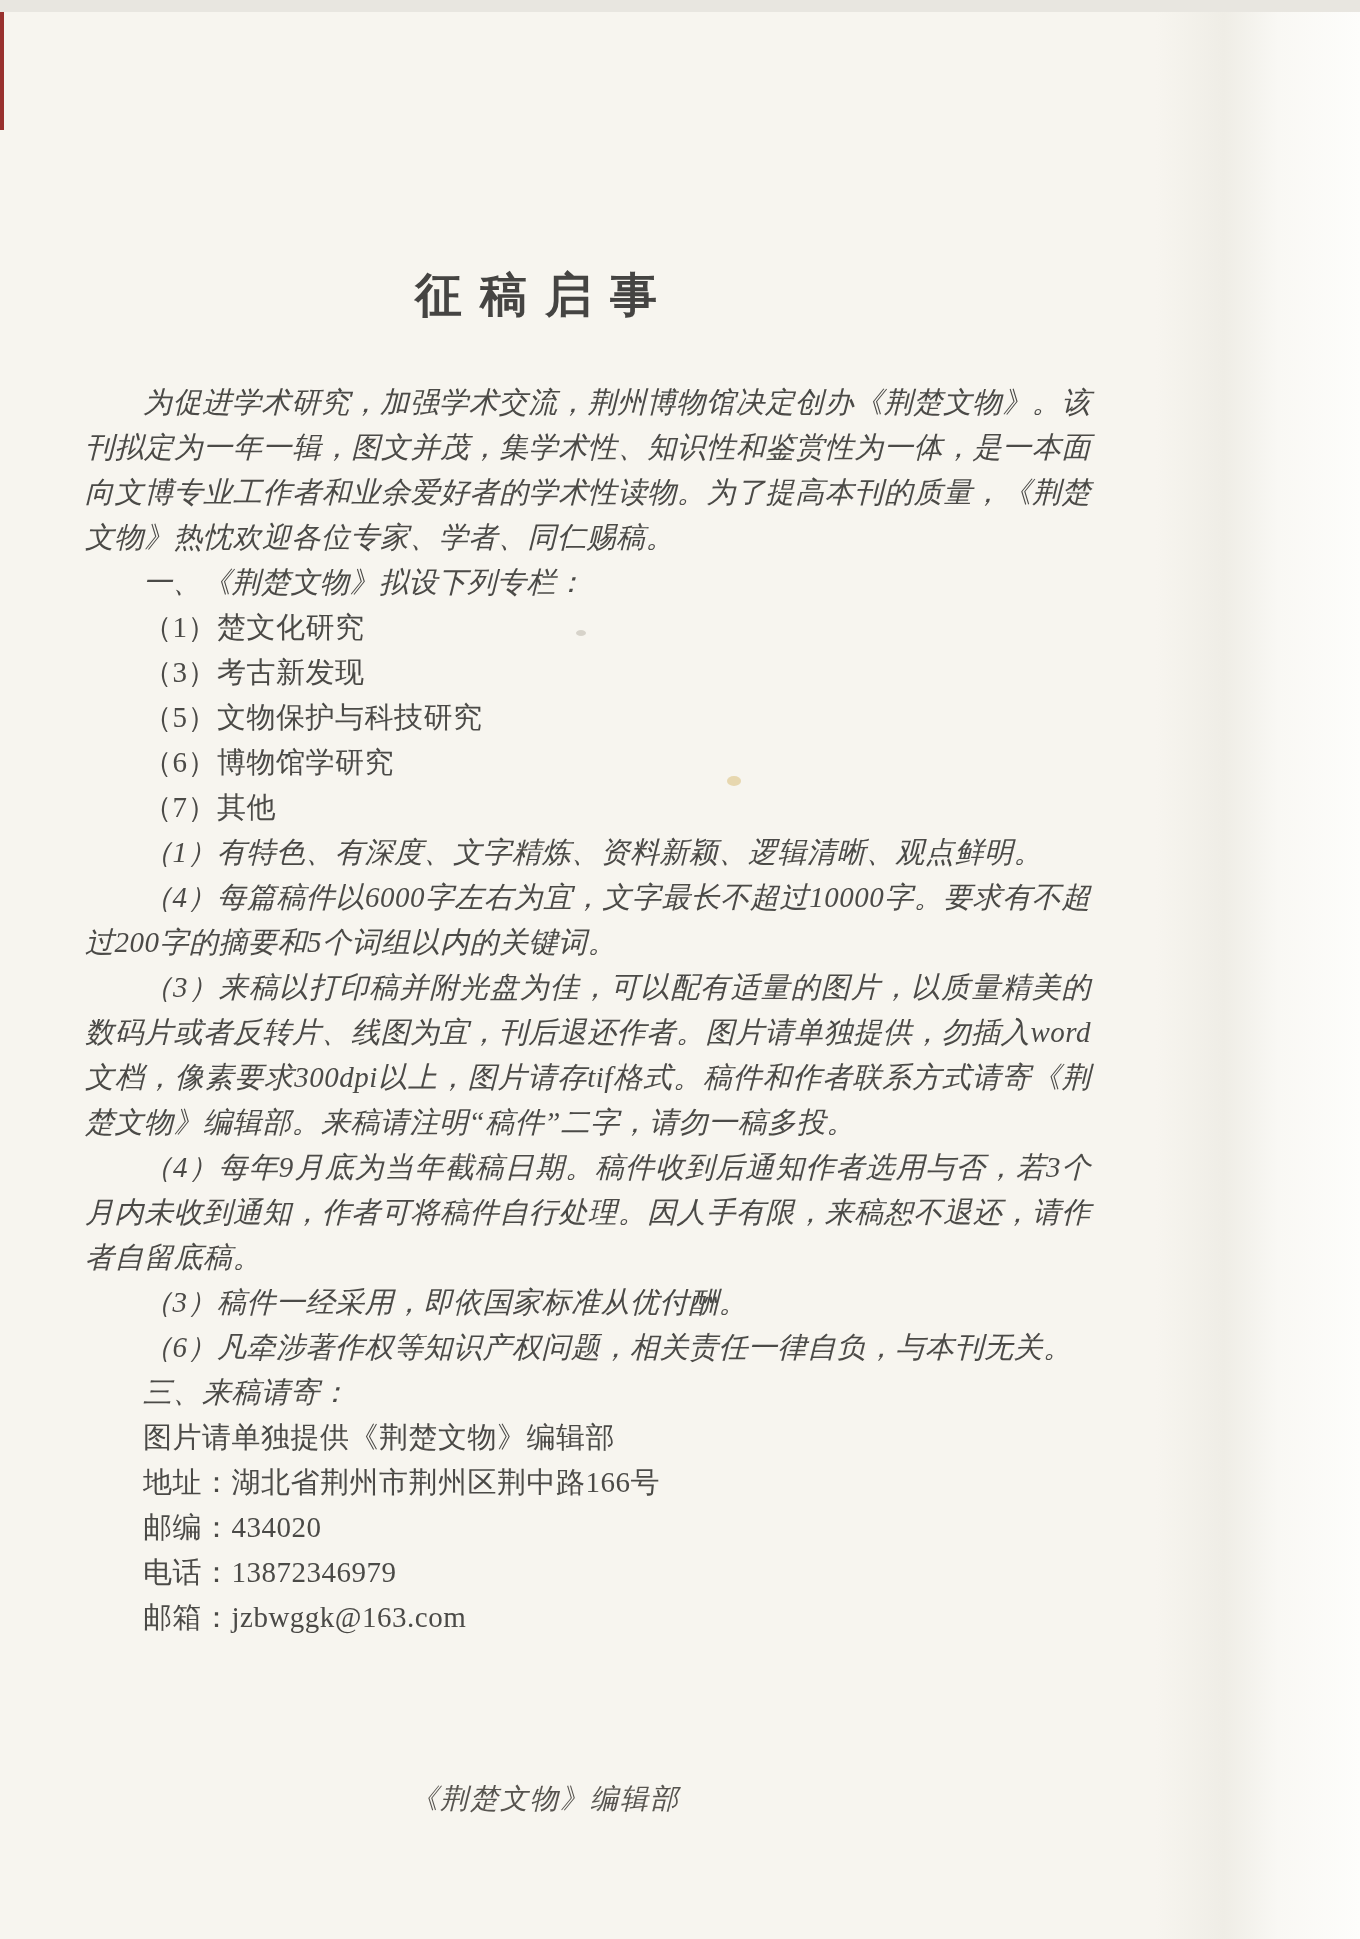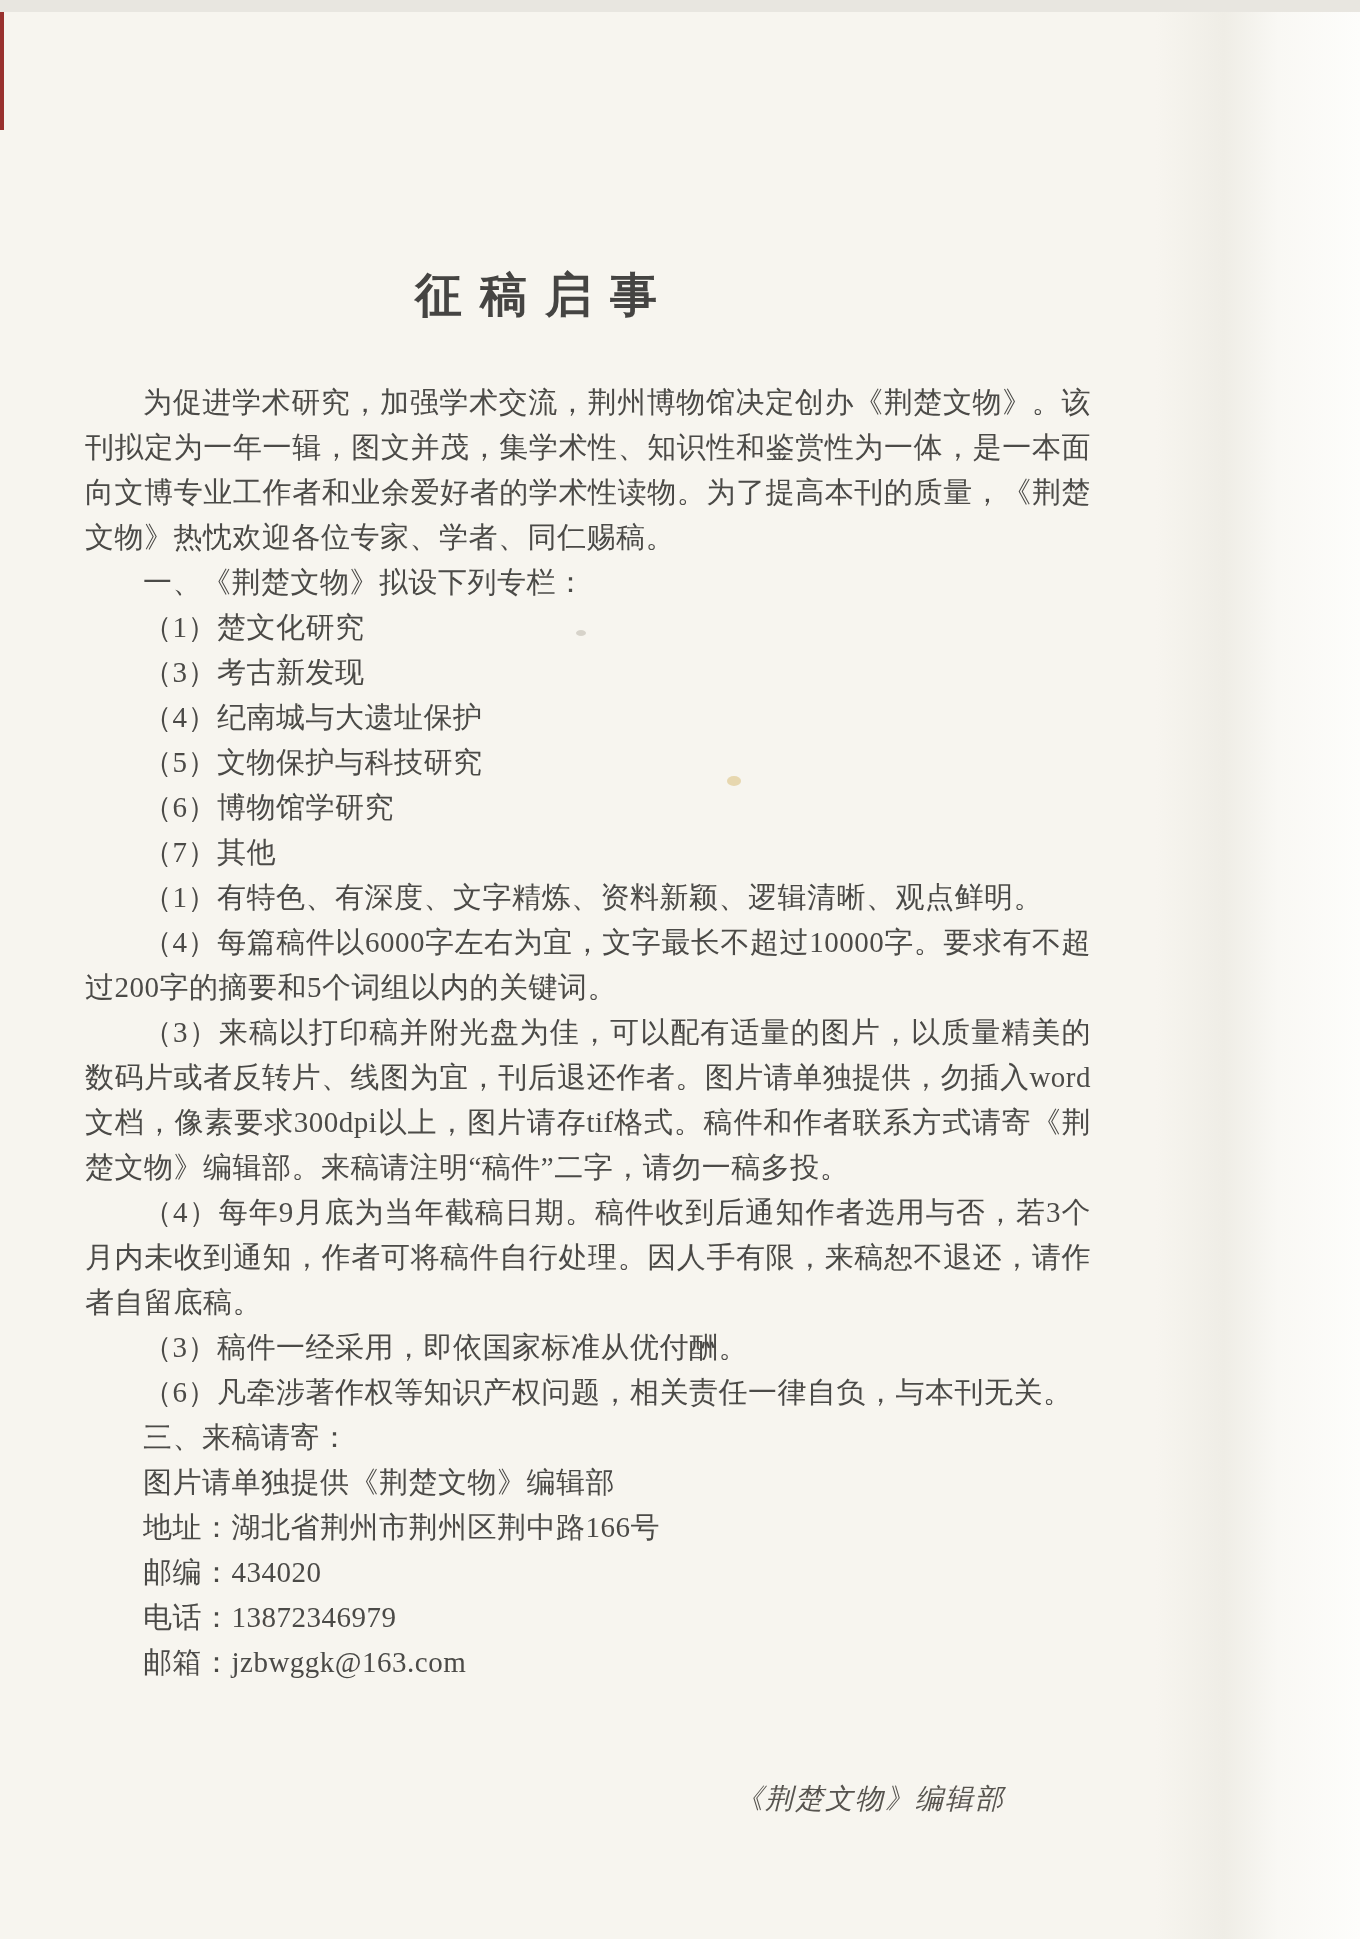--- a/index.html
+++ b/index.html
@@ -56,27 +56,27 @@
   .article {
     position: absolute;
     left: 85px; top: 368px;
     width: 1006px;
     font-size: 29px;
     line-height: 45px;
     text-align: justify;
     letter-spacing: 0.5px;
   }
   .article p { margin: 0; }
-  .indent { text-indent: 2em; }
+  .indent { text-indent: 2em; font-style: italic; }
   .inset   { padding-left: 2em; }
   .footer-credit {
     position: absolute;
     left: 85px; top: 1768px;
     width: 920px;
-    text-align: right;
+    text-align: center;
     font-size: 28px;
     font-style: italic;
     letter-spacing: 2px;
     color: #57544f;
   }
 </style>
 </head>
 <body>
 
 <div class="page">
@@ -87,21 +87,20 @@
 
   <h1 class="doc-title">征稿启事</h1>
 
   <div class="article">
 
     <p class="indent">为促进学术研究，加强学术交流，荆州博物馆决定创办《荆楚文物》。该刊拟定为一年一辑，图文并茂，集学术性、知识性和鉴赏性为一体，是一本面向文博专业工作者和业余爱好者的学术性读物。为了提高本刊的质量，《荆楚文物》热忱欢迎各位专家、学者、同仁赐稿。</p>
 
     <p class="indent">一、《荆楚文物》拟设下列专栏：</p>
     <p class="inset">（1）楚文化研究</p>
     <p class="inset">（3）考古新发现</p>
-    <p class="inset">（4）纪南城与大遗址保护</p>
     <p class="inset">（5）文物保护与科技研究</p>
     <p class="inset">（6）博物馆学研究</p>
     <p class="inset">（7）其他</p>
 
     <p class="indent">（1）有特色、有深度、文字精炼、资料新颖、逻辑清晰、观点鲜明。</p>
     <p class="indent">（4）每篇稿件以6000字左右为宜，文字最长不超过10000字。要求有不超过200字的摘要和5个词组以内的关键词。</p>
     <p class="indent">（3）来稿以打印稿并附光盘为佳，可以配有适量的图片，以质量精美的数码片或者反转片、线图为宜，刊后退还作者。图片请单独提供，勿插入word文档，像素要求300dpi以上，图片请存tif格式。稿件和作者联系方式请寄《荆楚文物》编辑部。来稿请注明“稿件”二字，请勿一稿多投。</p>
     <p class="indent">（4）每年9月底为当年截稿日期。稿件收到后通知作者选用与否，若3个月内未收到通知，作者可将稿件自行处理。因人手有限，来稿恕不退还，请作者自留底稿。</p>
     <p class="indent">（3）稿件一经采用，即依国家标准从优付酬。</p>
     <p class="indent">（6）凡牵涉著作权等知识产权问题，相关责任一律自负，与本刊无关。</p>

